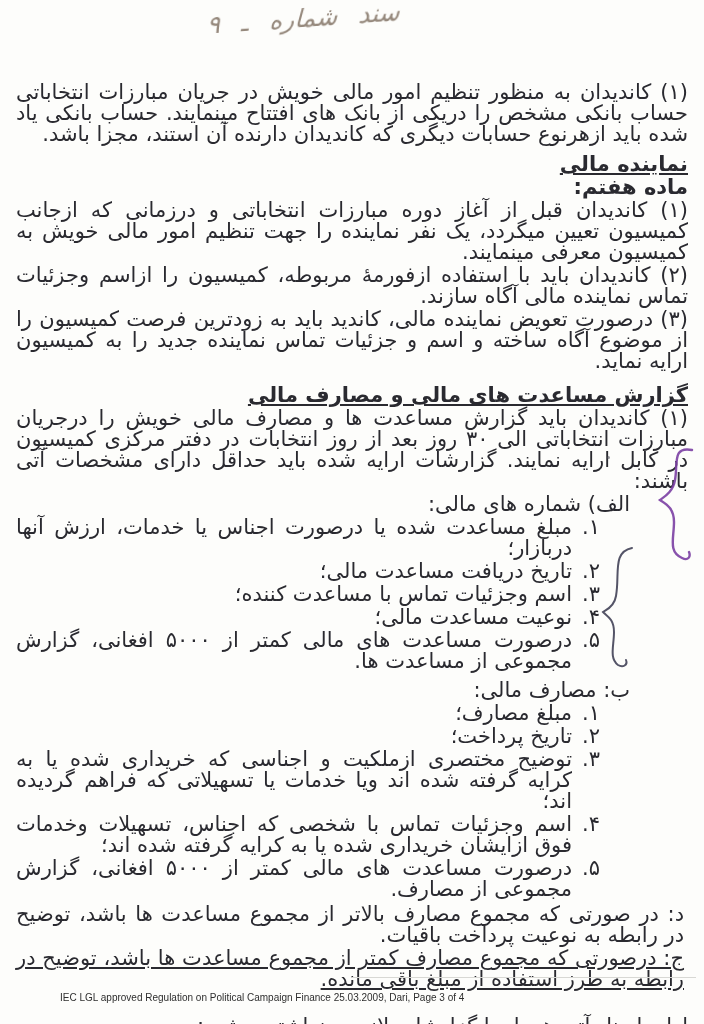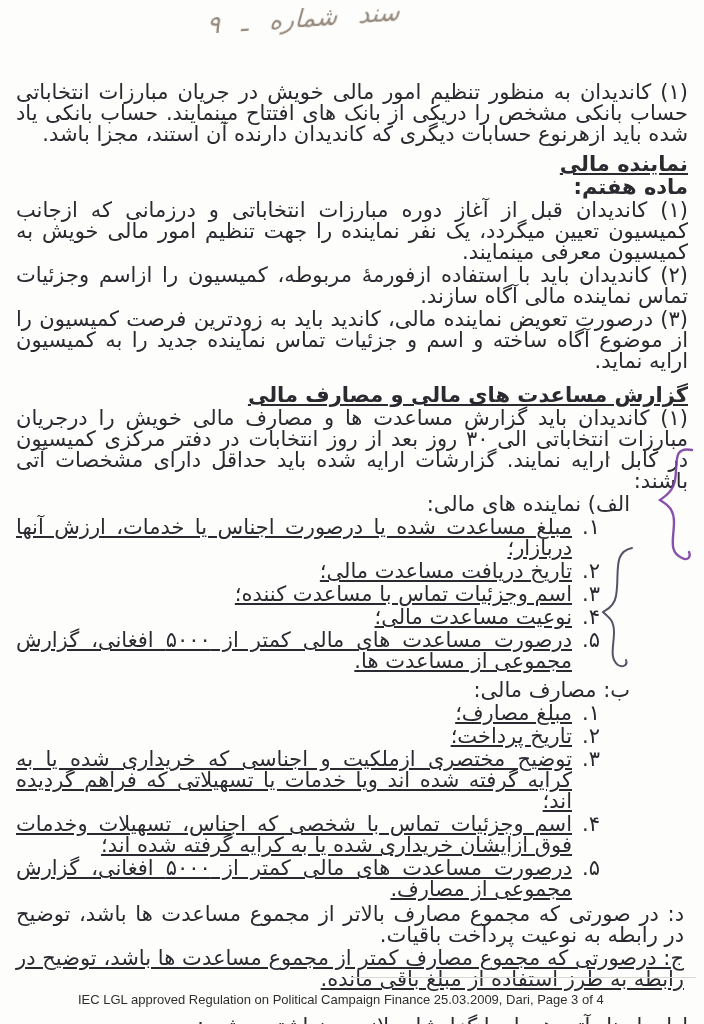--- a/index.html
+++ b/index.html
@@ -41,21 +41,21 @@
     line-height: 21px;
   }
   .content p { margin: 0 0 2px 0; }
   .heading { font-weight: bold; text-decoration: underline; margin-top: 9px !important; }
   .article-label { font-weight: bold; }
   .gap-md { margin-top: 13px !important; text-decoration: underline; }
   .sub-header { padding-right: 58px; }
   .list { padding-right: 88px; margin-bottom: 4px; }
   .item { display: flex; gap: 10px; margin-bottom: 2px; }
   .item .num { flex: none; width: 18px; text-align: right; }
-  .item .txt { flex: 1; text-decoration: underline; }
+  .item .txt { flex: 1; }
   .para-jd { padding-right: 4px; margin-top: 2px !important; }
   .closing { margin-top: 26px !important; }
   
   .brace { position: absolute; }
   .brace-purple { left: 648px; top: 444px; }
   .brace-dark { left: 596px; top: 544px; }
   
   .artifact-line {
     position: absolute;
     left: 352px; top: 977px;
@@ -66,24 +66,24 @@
     position: absolute;
     left: 607px; top: 456px;
     width: 3px; height: 3px;
     border-radius: 50%;
     background: #55555f;
     opacity: 0.6;
   }
   
   .footer {
     position: absolute;
-    left: 78px; top: 992px;
+    left: 60px; top: 992px;
     direction: ltr;
     font-family: "Liberation Sans", sans-serif;
-    font-size: 13px;
+    font-size: 10px;
     color: #2e2e2e;
   }
 </style>
 </head>
 <body>
 
 <div class="page">
 
   <div class="hw-note">سند شماره ـ ۹</div>
 
@@ -92,21 +92,21 @@
 
     <p class="heading">نماینده مالی</p>
     <p class="article-label">ماده هفتم:</p>
     <p>(۱) کاندیدان قبل از آغاز دوره مبارزات انتخاباتی و درزمانی که ازجانب کمیسیون تعیین میگردد، یک نفر نماینده را جهت تنظیم امور مالی خویش به کمیسیون معرفی مینمایند.</p>
     <p>(۲) کاندیدان باید با استفاده ازفورمهٔ مربوطه، کمیسیون را ازاسم وجزئیات تماس نماینده مالی آگاه سازند.</p>
     <p>(۳) درصورت تعویض نماینده مالی، کاندید باید به زودترین فرصت کمیسیون را از موضوع آگاه ساخته و اسم و جزئیات تماس نماینده جدید را به کمیسیون ارایه نماید.</p>
 
     <p class="heading gap-md">گزارش مساعدت های مالی و مصارف مالی</p>
     <p>(۱) کاندیدان باید گزارش مساعدت ها و مصارف مالی خویش را درجریان مبارزات انتخاباتی الی ۳۰ روز بعد از روز انتخابات در دفتر مرکزی کمیسیون در کابل ارایه نمایند. گزارشات ارایه شده باید حداقل دارای مشخصات آتی باشند:</p>
 
-    <p class="sub-header">الف) نماینده های مالی:</p>
+    <p class="sub-header">الف) شماره های مالی:</p>
     <div class="list">
       <div class="item">
         <span class="num">۱.</span>
         <span class="txt">مبلغ مساعدت شده یا درصورت اجناس یا خدمات، ارزش آنها دربازار؛</span>
       </div>
       <div class="item">
         <span class="num">۲.</span>
         <span class="txt">تاریخ دریافت مساعدت مالی؛</span>
       </div>
       <div class="item">

